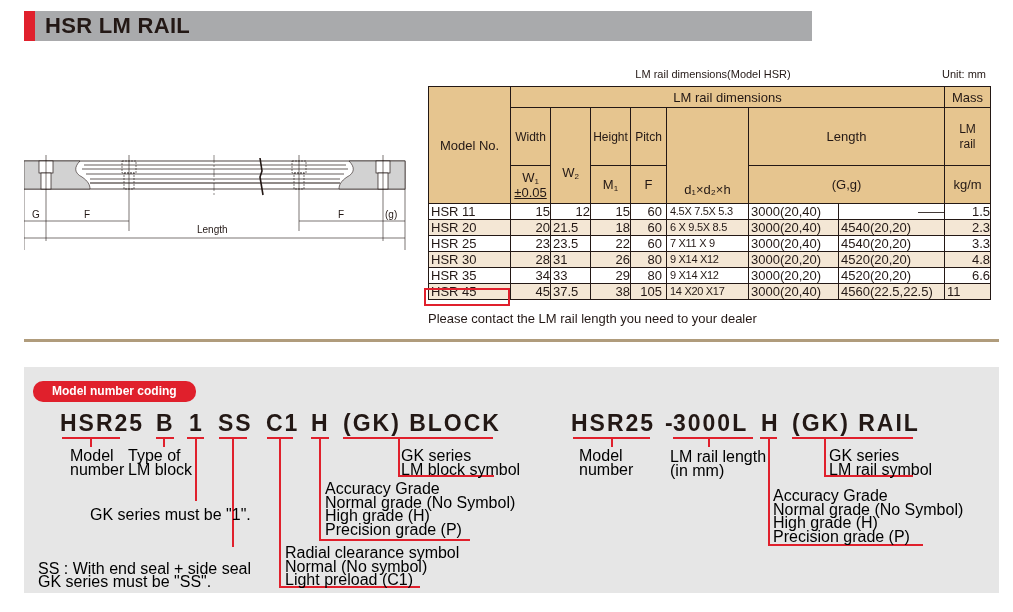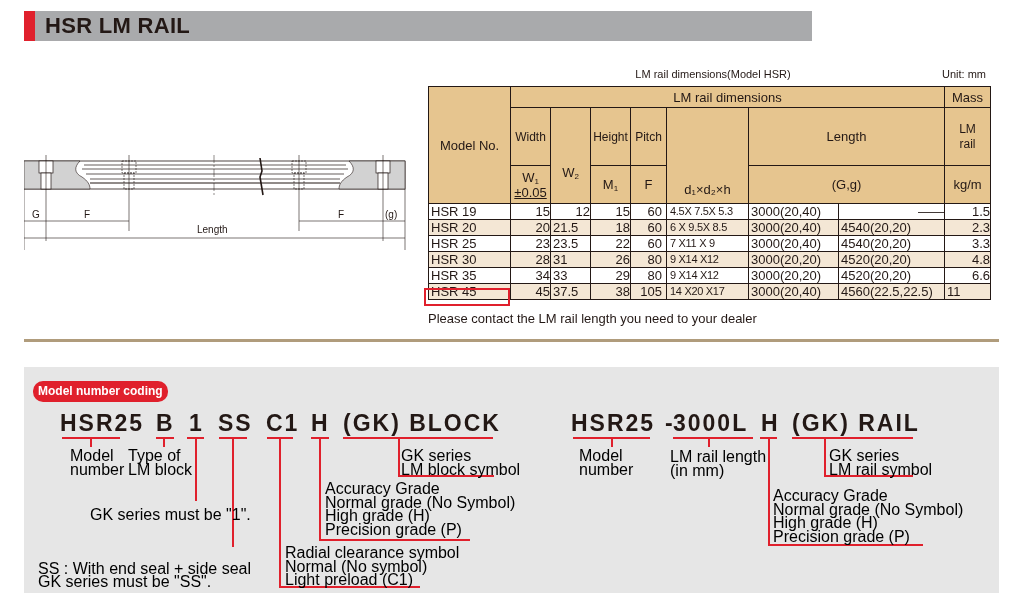--- a/index.html
+++ b/index.html
@@ -25,21 +25,21 @@
   .l { text-align:left; padding-left:2px !important; }
   .r { text-align:right; padding-right:4px !important; }
   .holes { font-size:11px; text-align:left; padding-left:3px !important; letter-spacing:-0.3px; }
   .sub { font-size:8px; vertical-align:-2px; }
   .hi-box { position:absolute; left:424px; top:288px; width:86px; height:18px; border:2px solid #e0202c; box-sizing:border-box; }
   .note { position:absolute; left:428px; top:311px; font-size:13px; }
 
   .divider { position:absolute; left:24px; top:339px; width:975px; height:3px; background:#b09c7c; }
 
   .coding-panel { position:absolute; left:24px; top:367px; width:975px; height:226px; background:#e6e6e6; }
-  .badge { position:absolute; left:33px; top:381px; height:21px; padding:0 5px; border-radius:10px; background:#e0202c; color:#fff; font-size:12px; font-weight:bold; line-height:21px; }
+  .badge { position:absolute; left:33px; top:381px; height:21px; padding:0 19px; border-radius:10px; background:#e0202c; color:#fff; font-size:12px; font-weight:bold; line-height:21px; }
   .code { position:absolute; font-size:23px; font-weight:bold; color:#231815; letter-spacing:2px; }
   .lbl { position:absolute; font-size:16px; line-height:13.5px; color:#000000; white-space:nowrap; }
   .rl { position:absolute; background:#e0202c; }
 </style>
 </head>
 <body>
 
 <div class="title-bar">
   <div class="title-accent"></div>
   <div class="title-text">HSR LM RAIL</div>
@@ -138,21 +138,21 @@
     <tr style="height:38px">
       <th style="line-height:11px"><span>W</span><span class="sub">1</span><br><span style="font-size:13px;text-decoration:underline">±0.05</span></th>
       <th><span>M</span><span class="sub">1</span></th>
       <th>F</th>
       <th colspan="2">(G,g)</th>
       <th>kg/m</th>
     </tr>
   </thead>
   <tbody>
     <tr>
-      <td class="l">HSR 19</td>
+      <td class="l">HSR 11</td>
       <td class="num">15</td>
       <td class="num">12</td>
       <td class="num">15</td>
       <td class="r">60</td>
       <td class="holes">4.5X 7.5X 5.3</td>
       <td class="l">3000(20,40)</td>
       <td class="num">——</td>
       <td class="num">1.5</td>
     </tr>
     <tr>

